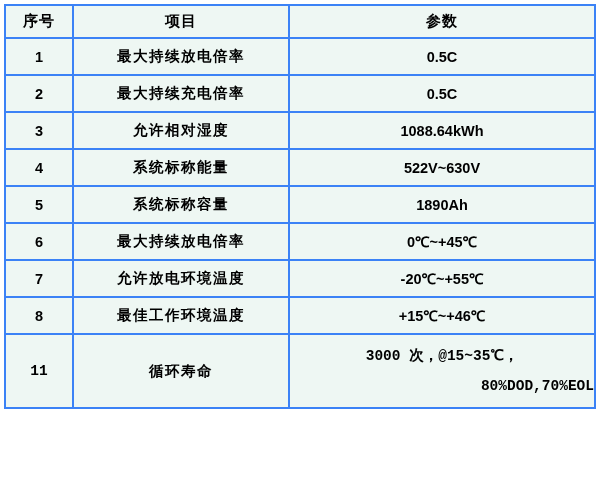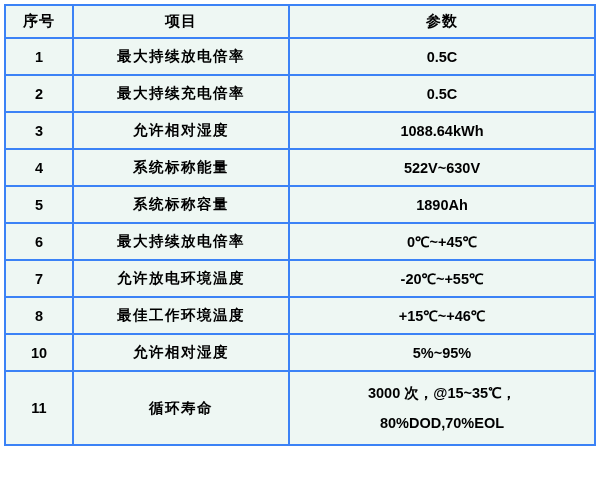--- a/index.html
+++ b/index.html
@@ -56,27 +56,29 @@
     letter-spacing: 1.5px;
     font-weight: bold;
   }
   .val {
     font-weight: bold;
     font-size: 14.5px;
     margin-top: 28px;
   }
   .row.tall td {
     height: 72px;
+    font-family: Liberation Mono, monospace;
   }
   .val .line {
     display: block;
     line-height: 26px;
   }
   .val .line + .line {
     margin-top: 4px;
+    text-align: right;
   }
 </style>
 </head>
 <body>
 
 <div class="sheet">
   <table class="spec">
     <colgroup>
       <col class="c1">
       <col class="c2">
@@ -137,27 +139,20 @@
             <span class="line">-20℃~+55℃</span>
           </td>
         </tr>
         <tr class="row">
           <td class="idx">8</td>
           <td class="item">最佳工作环境温度</td>
           <td class="val">
             <span class="line">+15℃~+46℃</span>
           </td>
         </tr>
-        <tr class="row">
-          <td class="idx">10</td>
-          <td class="item">允许相对湿度</td>
-          <td class="val">
-            <span class="line">5%~95%</span>
-          </td>
-        </tr>
         <tr class="row tall">
           <td class="idx">11</td>
           <td class="item">循环寿命</td>
           <td class="val">
             <span class="line">3000 次，@15~35℃，</span>
             <span class="line">80%DOD,70%EOL</span>
           </td>
         </tr>
       </tbody>
   </table>

